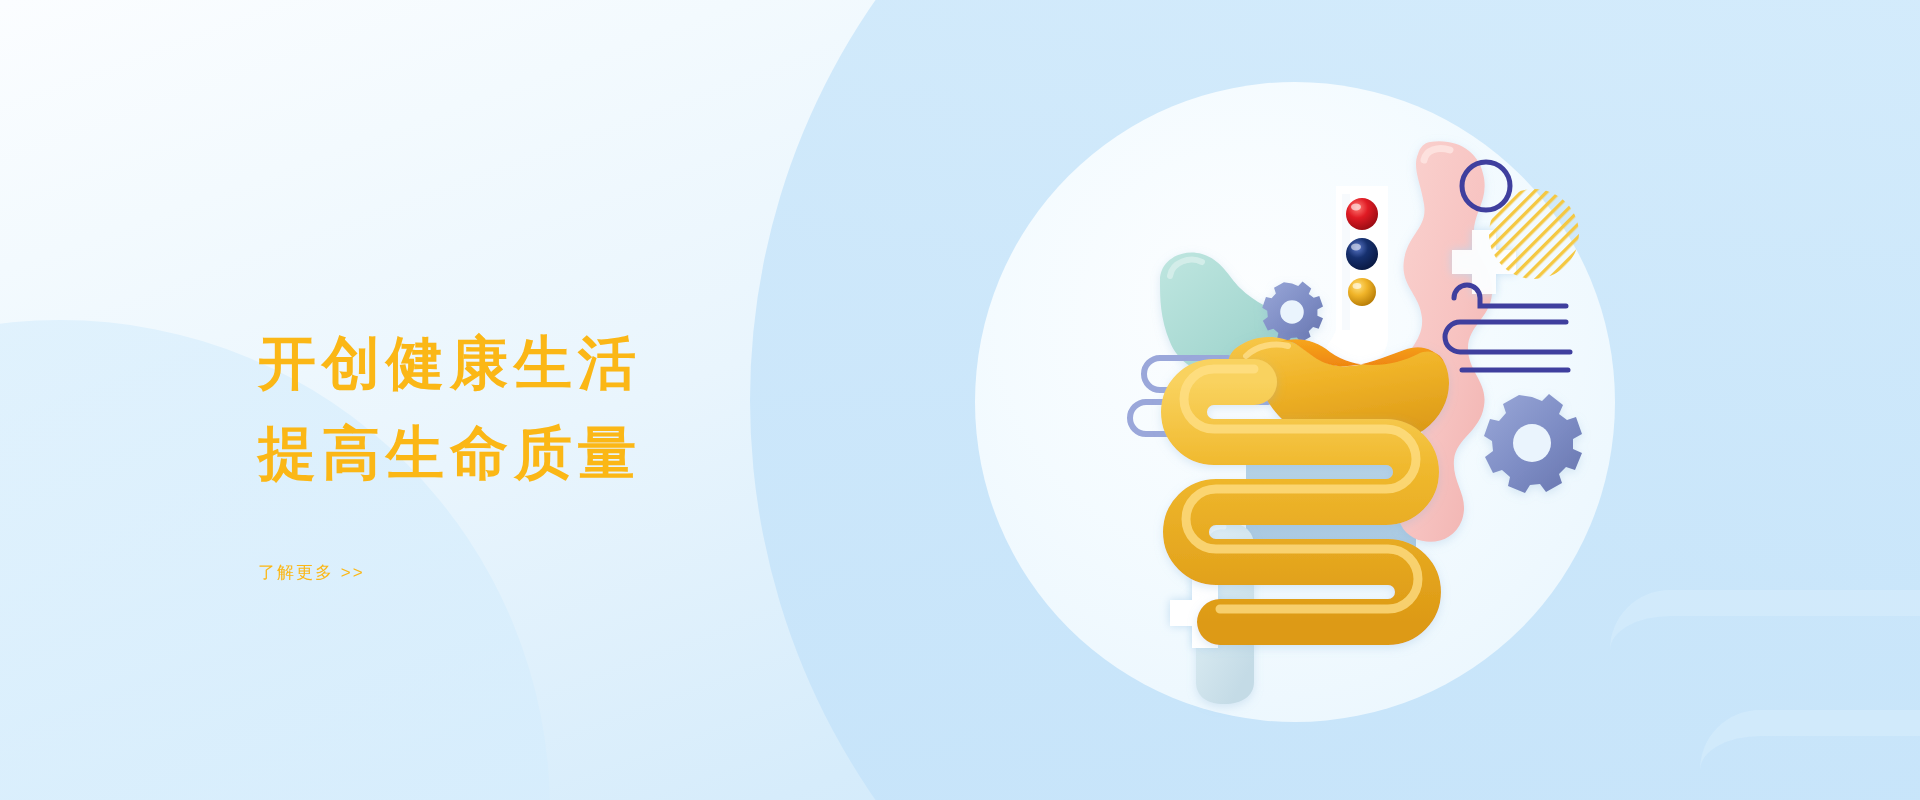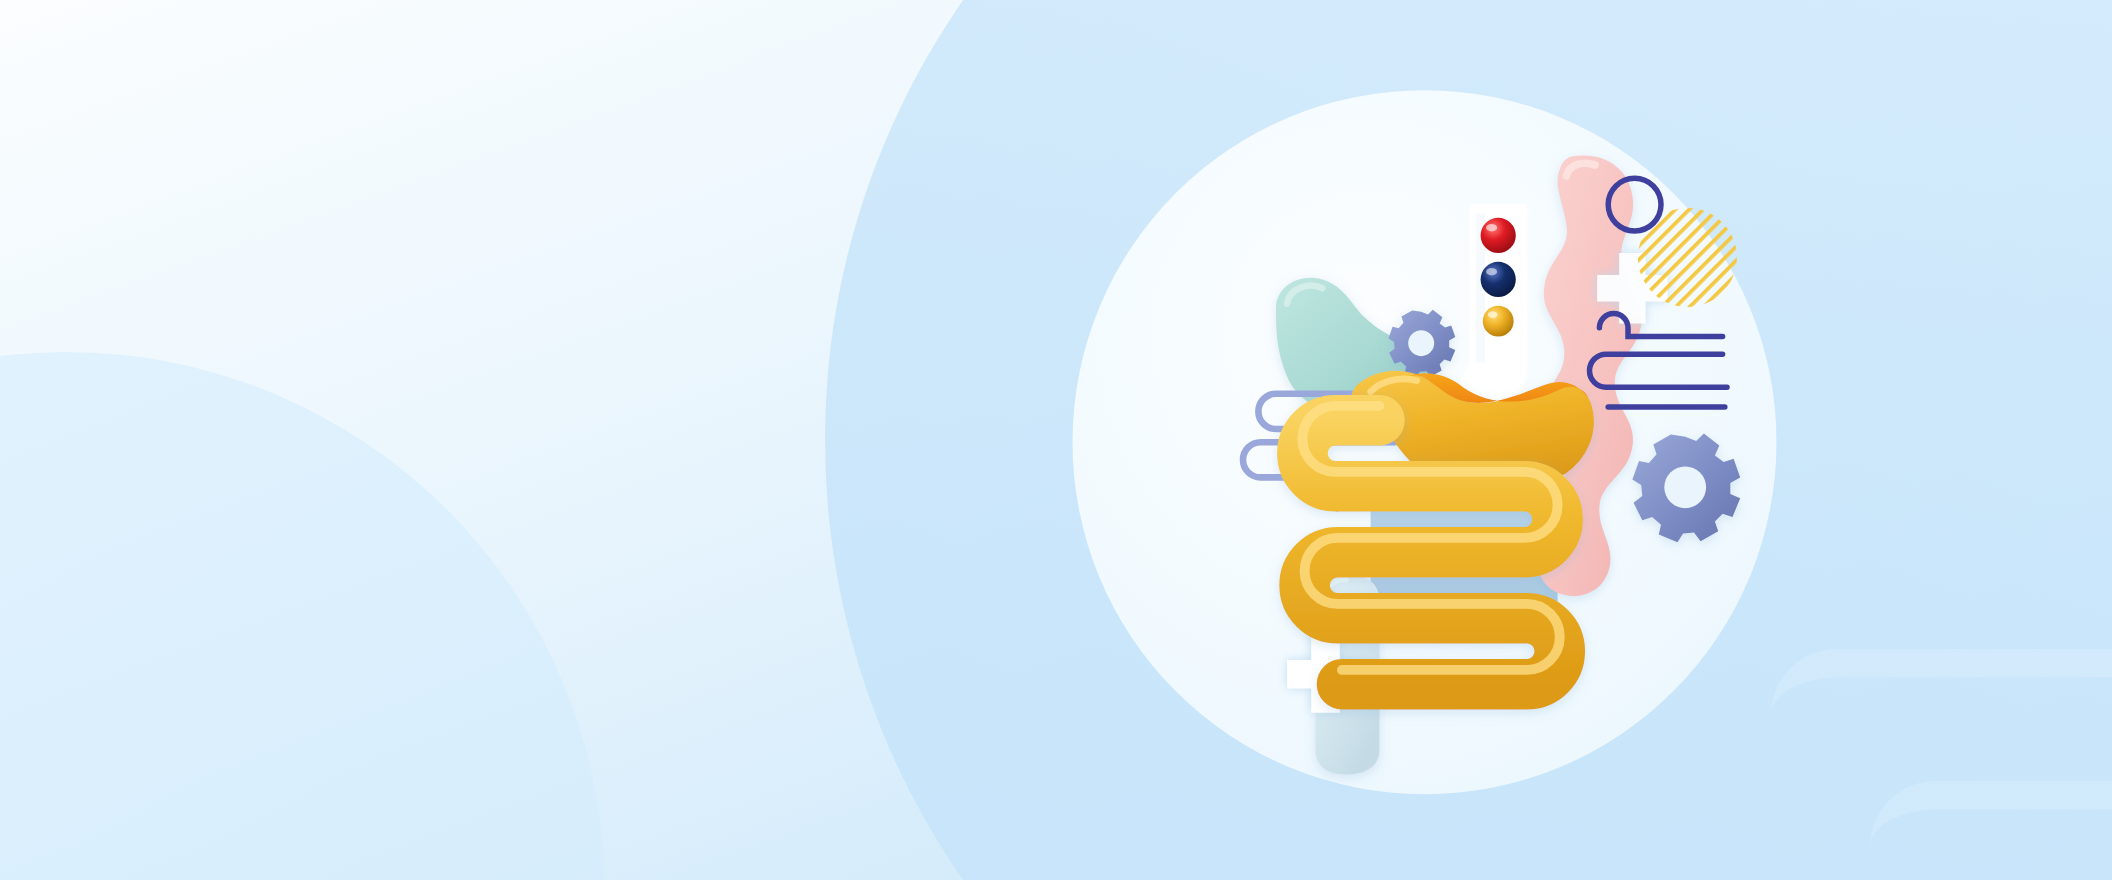--- a/index.html
+++ b/index.html
@@ -63,20 +63,25 @@
 <body>
 
 <div id="banner">
 
   <div class="bg-arc" id="bg-arc-right"></div>
   <div class="bg-arc" id="bg-circle-bottomleft"></div>
   <div class="bg-arc" id="bg-halo"></div>
   <div class="bg-wave" id="bg-wave-1"></div>
   <div class="bg-wave" id="bg-wave-2"></div>
 
+  <div id="copy">
+    <div class="headline">开创健康生活</div>
+    <div class="headline">提高生命质量</div>
+    <a id="learn-more" href="#">了解更多 &gt;&gt;</a>
+  </div>
 
   <div id="illustration">
     <svg viewBox="0 0 640 640" xmlns="http://www.w3.org/2000/svg">
       <defs>
         <linearGradient id="gPink" x1="0" y1="0" x2="1" y2="1">
           <stop offset="0%" stop-color="#fad2cf"></stop>
           <stop offset="55%" stop-color="#f7c3c1"></stop>
           <stop offset="100%" stop-color="#f0b1ae"></stop>
         </linearGradient>
         <linearGradient id="gTeal" x1="0" y1="0" x2="1" y2="1">

